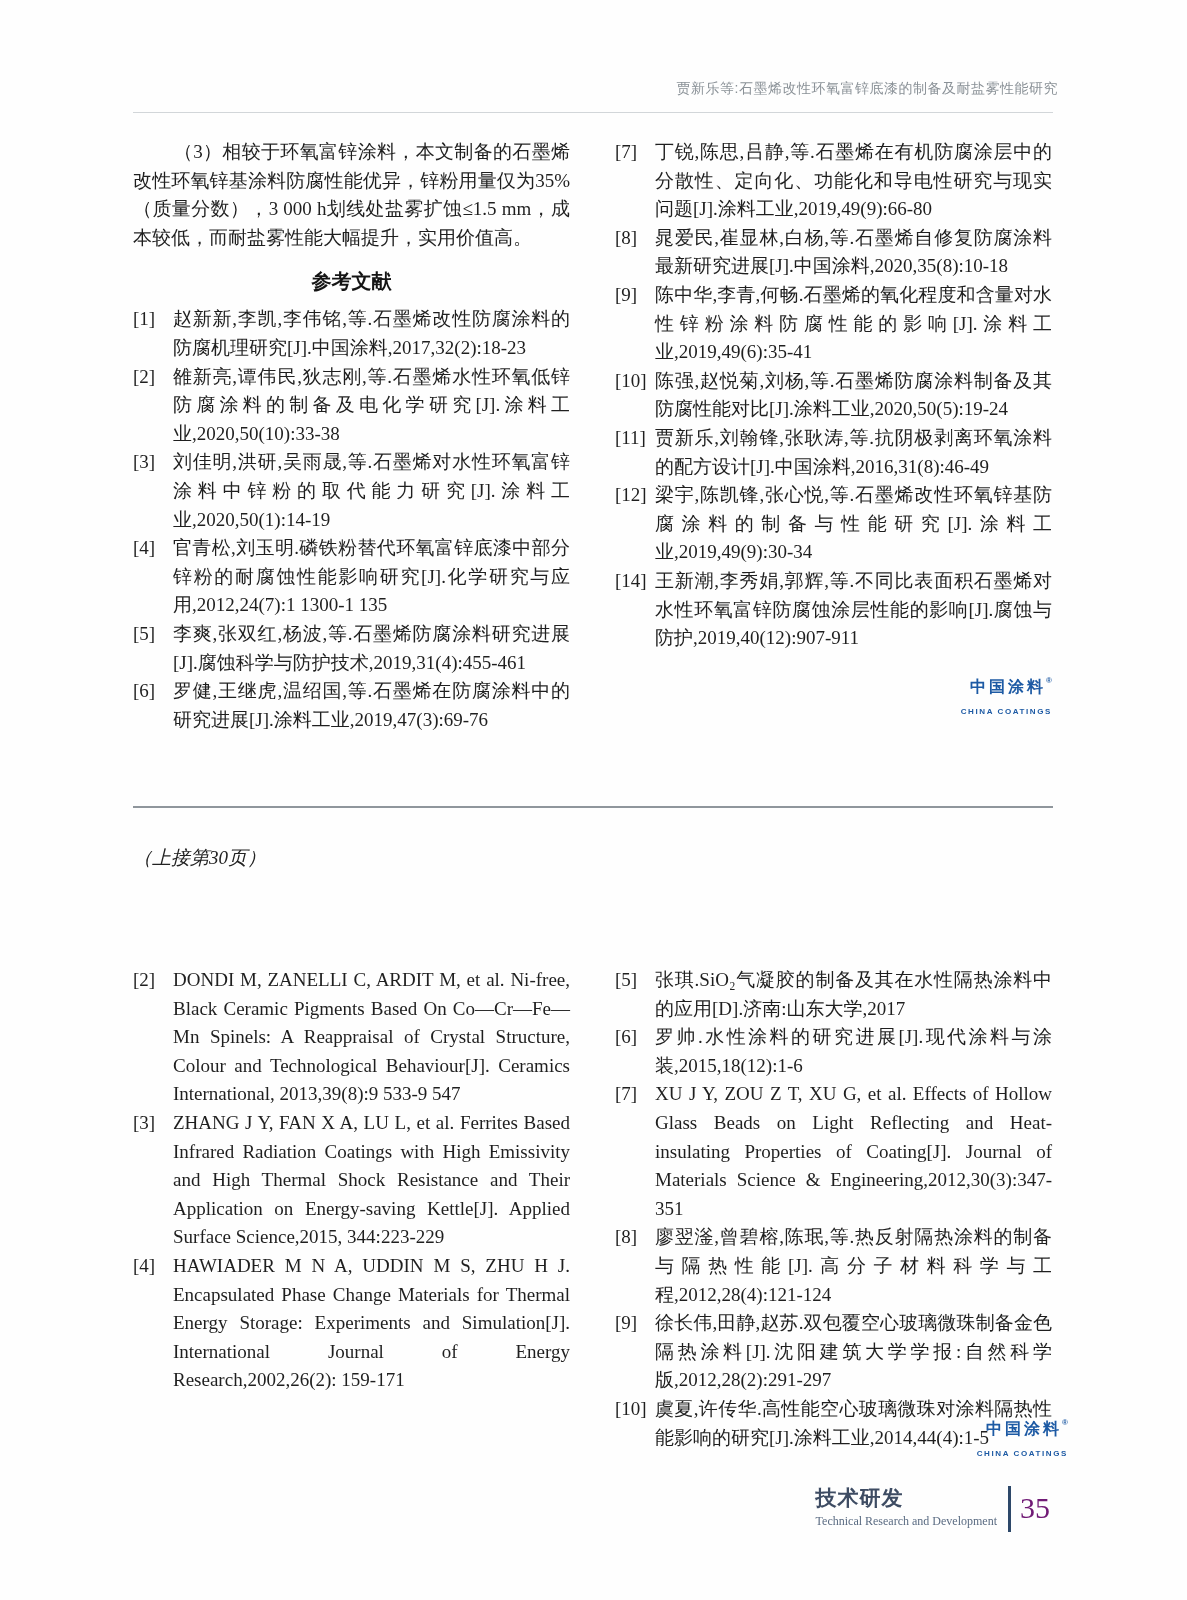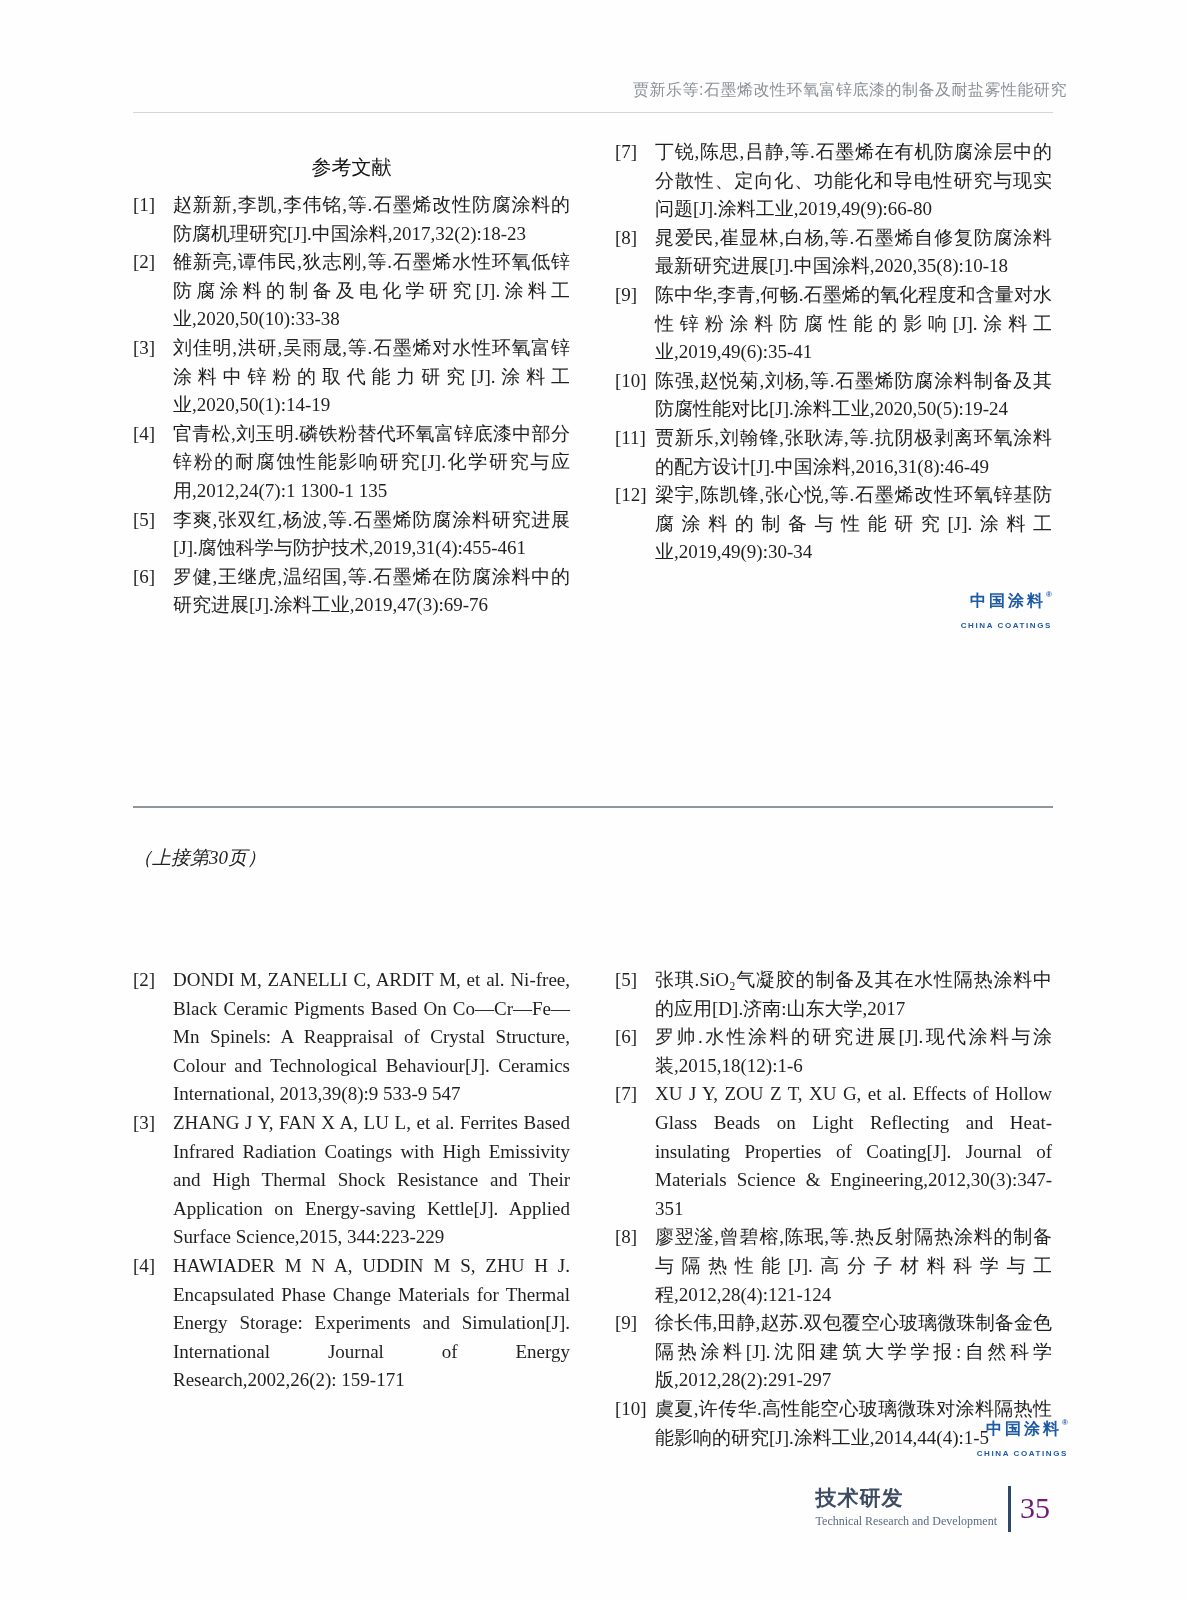--- a/index.html
+++ b/index.html
@@ -9,25 +9,25 @@
     height: 1600px;
     background: #fefefe;
     overflow: hidden;
     font-family: "Liberation Serif", "DejaVu Serif", serif;
     color: #1f1f1f;
   }
 
   
   .running-header {
     position: absolute;
-    left: 147px; top: 80px;
+    left: 138px; top: 80px;
     width: 920px;
     text-align: right;
     font-family: "Liberation Sans", "DejaVu Sans", sans-serif;
-    font-size: 16px;
+    font-size: 14px;
     letter-spacing: 0.5px;
     color: #8a9197;
   }
   .header-rule {
     position: absolute;
     left: 133px; top: 112px;
     width: 920px;
     border-top: 1px solid #d2d6d9;
   }
 
@@ -50,21 +50,21 @@
     font-size: 19px;
     line-height: 28.6px;
     text-align: justify;
     text-indent: 2.15em;
   }
 
   .refs-heading {
     margin: 16px 0 10px 0;
     text-align: center;
     font-family: "Liberation Sans", "DejaVu Sans", sans-serif;
-    font-weight: 400;
+    font-weight: 700;
     font-size: 20px;
     color: #141414;
   }
 
   ul.refs { list-style: none; margin: 0; padding: 0; }
   .ref { display: flex; font-size: 19px; line-height: 28.6px; }
   .ref-num { flex: 0 0 40px; }
   .ref-text { flex: 1; text-align: justify; }
 
   
@@ -144,20 +144,21 @@
 <body>
 
 <div class="page">
 
   <div class="running-header">贾新乐等:石墨烯改性环氧富锌底漆的制备及耐盐雾性能研究</div>
   <div class="header-rule"></div>
 
   <div class="two-col section-1">
 
     <div class="col">
+      <p class="para">（3）相较于环氧富锌涂料，本文制备的石墨烯改性环氧锌基涂料防腐性能优异，锌粉用量仅为35%（质量分数），3 000 h划线处盐雾扩蚀≤1.5 mm，成本较低，而耐盐雾性能大幅提升，实用价值高。</p>
 
       <div class="refs-heading">参考文献</div>
 
       <ul class="refs">
         <li class="ref">
           <span class="ref-num">[1]</span>
           <span class="ref-text">赵新新,李凯,李伟铭,等.石墨烯改性防腐涂料的防腐机理研究[J].中国涂料,2017,32(2):18-23</span>
         </li>
         <li class="ref">
           <span class="ref-num">[2]</span>
@@ -200,20 +201,24 @@
           <span class="ref-num">[10]</span>
           <span class="ref-text">陈强,赵悦菊,刘杨,等.石墨烯防腐涂料制备及其防腐性能对比[J].涂料工业,2020,50(5):19-24</span>
         </li>
         <li class="ref">
           <span class="ref-num">[11]</span>
           <span class="ref-text">贾新乐,刘翰锋,张耿涛,等.抗阴极剥离环氧涂料的配方设计[J].中国涂料,2016,31(8):46-49</span>
         </li>
         <li class="ref">
           <span class="ref-num">[12]</span>
           <span class="ref-text">梁宇,陈凯锋,张心悦,等.石墨烯改性环氧锌基防腐涂料的制备与性能研究[J].涂料工业,2019,49(9):30-34</span>
+        </li>
+        <li class="ref">
+          <span class="ref-num">[14]</span>
+          <span class="ref-text">王新潮,李秀娟,郭辉,等.不同比表面积石墨烯对水性环氧富锌防腐蚀涂层性能的影响[J].腐蚀与防护,2019,40(12):907-911</span>
         </li>
       </ul>
 
       <div class="logo-block">
         <div class="logo">
           <div class="logo-cn"><span>中国涂料</span><span class="logo-mark">®</span></div>
           <div class="logo-en">CHINA COATINGS</div>
         </div>
       </div>
     </div>

